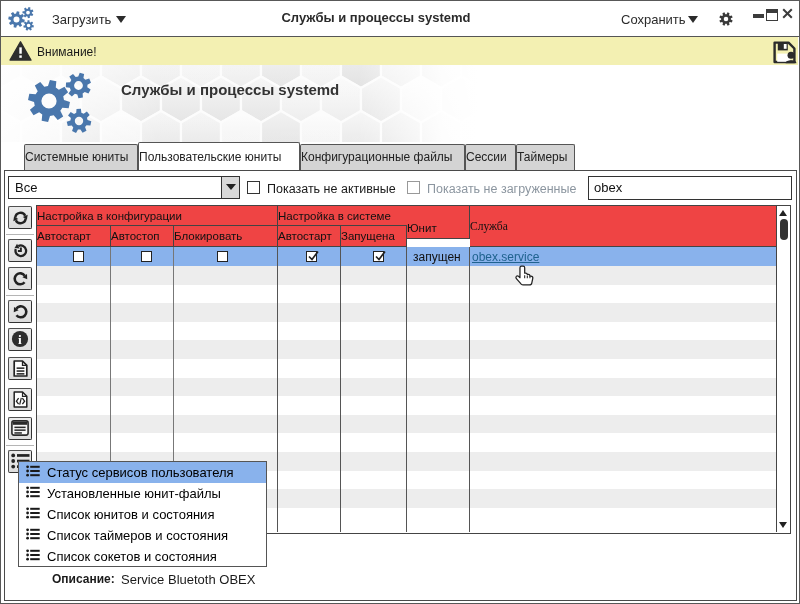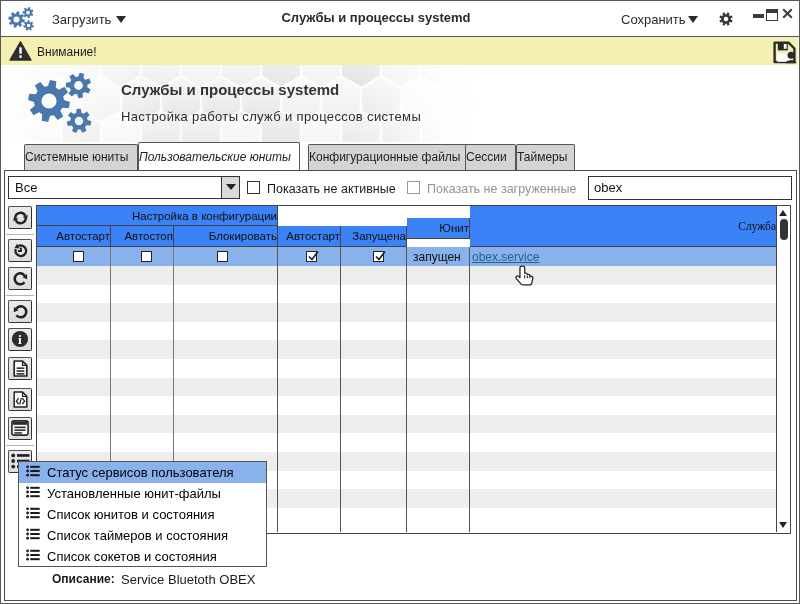--- a/index.html
+++ b/index.html
@@ -12,38 +12,38 @@
 #title{left:0;top:10px;width:752px;text-align:center;font-weight:bold;font-size:13px;color:#2b2b2b;}
 .tbtext{font-size:13px;color:#2b2b2b;}
 
 #ybar{left:1px;top:37px;width:797px;height:28px;background:#f3f0b2;}
 
 #banner{left:1px;top:65px;width:796px;height:78px;background:#fff;overflow:hidden;}
 #btitle{left:120px;top:16px;font-size:15px;font-weight:bold;color:#333;}
 #bsub{left:120px;top:44px;font-size:13px;letter-spacing:0.35px;color:#2e2e2e;}
 
 .tab{top:144px;height:26px;background:#d4d4d4;border:1px solid #555;border-bottom:none;border-radius:2px 2px 0 0;font-size:12px;color:#222;line-height:25px;white-space:nowrap;overflow:hidden;}
-#tab2{top:142px;height:28px;background:#fff;z-index:5;line-height:28px;font-style:italic;}
+#tab2{top:142px;height:28px;background:#fff;z-index:5;line-height:28px;}
 
 #pane{left:4px;top:170px;width:793px;height:431px;border:1px solid #4a4a4a;background:#fff;}
 
 #combo{left:8px;top:176px;width:232px;height:23px;border:1px solid #333;background:#fff;font-size:13px;color:#111;line-height:21px;padding-left:6px;}
 #comboarr{left:221px;top:177px;width:18px;height:21px;background:#d9d9d9;border-left:1px solid #333;}
 .cb{width:13px;height:13px;border:1px solid #333;background:#fff;}
 #cb1{left:247px;top:181px;}
 #cb2{left:407px;top:181px;border-color:#999;}
 #cbl1{left:267px;top:182px;font-size:12.5px;color:#1a1a1a;text-align:right;}
 #cbl2{left:427px;top:182px;font-size:12.5px;color:#8c96a0;}
 #searchbox{left:588px;top:176px;width:204px;height:24px;border:1px solid #333;background:#fff;font-size:13px;color:#111;line-height:22px;padding-left:5px;}
 
 .tbtn{left:8px;width:24px;height:23px;background:linear-gradient(#ebebeb,#dcdcdc);border:1px solid #4f4f4f;border-right-color:#333;border-bottom-color:#333;border-radius:2px;display:flex;align-items:center;justify-content:center;}
 .tsep{left:6px;width:28px;height:1px;background:#b5b5b5;}
 
 #tbl{left:36px;top:205px;width:755px;height:329px;border:1px solid #444;background:#fff;}
-.hcell{background:#3b82f6;border-right:1px solid #444;border-bottom:1px solid #444;font-size:11.5px;color:#111;text-align:right;overflow:hidden;white-space:nowrap;}
+.hcell{background:#ef4444;border-right:1px solid #444;border-bottom:1px solid #444;font-size:11.5px;color:#111;text-align:left;overflow:hidden;white-space:nowrap;}
 .vline{width:1px;background:#555;top:41px;}
 .row{left:0;width:739px;height:18.6px;}
 .gray{background:#ededed;}
 .blue{background:#89b2ec;}
 
 #sbar{left:739px;top:0px;width:14px;height:326px;background:#fff;border-left:1px solid #444;}
 #sthumb{left:2.5px;top:13px;width:8px;height:21px;background:#333;border-radius:4px;}
 
 #menu{left:18px;top:461px;width:249px;height:106px;background:#fff;border:1px solid #555;z-index:20;}
 .mitem{height:21px;display:flex;align-items:center;font-size:13px;color:#000000;}
@@ -163,26 +163,25 @@
           <stop offset="0.6" stop-color="#fff" stop-opacity="1"></stop>
         </linearGradient>
       </defs>
 </svg>
 <div class="abs" style="left:25px;top:7px;"><svg width="66" height="62" viewBox="0 0 66 62">
         <path d="M43.98,29.90 L42.68,36.34 L36.39,35.75 L34.29,38.87 L37.20,44.47 L31.72,48.10 L27.70,43.25 L24.00,43.97 L22.10,49.98 L15.66,48.68 L16.25,42.39 L13.13,40.29 L7.53,43.20 L3.90,37.72 L8.75,33.70 L8.03,30.00 L2.02,28.10 L3.32,21.66 L9.61,22.25 L11.71,19.13 L8.80,13.53 L14.28,9.90 L18.30,14.75 L22.00,14.03 L23.90,8.02 L30.34,9.32 L29.75,15.61 L32.87,17.71 L38.47,14.80 L42.10,20.28 L37.25,24.30 L37.97,28.00 Z M30.60,29.00 A7.6,7.6 0 1,0 15.40,29.00 A7.6,7.6 0 1,0 30.60,29.00 Z" fill="#4a77ac" fill-rule="evenodd"></path>
         <path d="M64.65,17.53 L62.46,21.54 L58.74,19.99 L56.64,21.49 L56.92,25.51 L52.42,26.30 L51.32,22.42 L48.84,21.72 L45.87,24.45 L42.44,21.42 L44.79,18.14 L43.79,15.76 L39.81,15.14 L40.04,10.57 L44.07,10.36 L45.30,8.10 L43.30,4.60 L47.02,1.93 L49.70,4.95 L52.23,4.50 L53.73,0.76 L58.13,2.00 L57.44,5.98 L59.37,7.68 L63.23,6.52 L65.00,10.73 L61.46,12.67 L61.33,15.24 Z M56.90,13.50 A4.4,4.4 0 1,0 48.10,13.50 A4.4,4.4 0 1,0 56.90,13.50 Z" fill="#4a77ac" fill-rule="evenodd"></path>
         <path d="M65.30,49.25 L64.42,53.56 L60.53,53.16 L59.04,55.12 L60.47,58.77 L56.56,60.77 L54.44,57.48 L51.98,57.54 L50.02,60.93 L46.02,59.12 L47.27,55.41 L45.69,53.52 L41.81,54.11 L40.73,49.85 L44.41,48.52 L44.90,46.10 L42.03,43.44 L44.68,39.94 L48.03,41.98 L50.22,40.86 L50.51,36.95 L54.90,36.85 L55.38,40.74 L57.63,41.75 L60.86,39.54 L63.69,42.91 L60.95,45.71 L61.55,48.10 Z M57.20,49.00 A4.2,4.2 0 1,0 48.80,49.00 A4.2,4.2 0 1,0 57.20,49.00 Z" fill="#4a77ac" fill-rule="evenodd"></path>
       </svg></div>
 <div class="abs" id="btitle">Службы и процессы systemd</div>
-<div class="abs" id="bsub">Настройка работы служб и процессов системы</div>
 </div>
 
 <div class="abs tab" style="left:24px;width:114px;">Системные юниты</div>
 <div class="abs tab" id="tab2" style="left:138px;width:162px;">Пользовательские юниты</div>
-<div class="abs tab" style="left:300px;width:165px;margin-left:8px;">Конфигурационные файлы</div>
+<div class="abs tab" style="left:300px;width:165px;">Конфигурационные файлы</div>
 <div class="abs tab" style="left:465px;width:51px;">Сессии</div>
 <div class="abs tab" style="left:516px;width:59px;">Таймеры</div>
 <div class="abs" id="pane"></div>
 
 <div class="abs" id="combo">Все</div>
 <div class="abs" id="comboarr">
     <div style="margin:7px auto 0;width:0;height:0;border-left:5px solid transparent;border-right:5px solid transparent;border-top:6px solid #222;"></div>
   </div>
 <div class="abs cb" id="cb1"></div>
 <div class="abs" id="cbl1">Показать не активные</div>
@@ -258,20 +257,21 @@
       <circle cx="2.2" cy="13.6" r="1.9" fill="#222"></circle>
       <rect x="6" y="12.3" width="12.5" height="2.7" fill="#222"></rect>
     </svg>
   </div>
 <div class="abs tsep" style="top:234px;"></div>
 <div class="abs tsep" style="top:294.5px;"></div>
 <div class="abs tsep" style="top:444.5px;"></div>
 
 <div class="abs" id="tbl">
   <div class="abs hcell" style="left:0;top:0;width:241px;height:20px;line-height:20px;">Настройка в конфигурации</div>
+  <div class="abs hcell" style="left:241px;top:0;width:192px;height:20px;line-height:20px;">Настройка в системе</div>
   <div class="abs hcell" style="left:433px;top:0;width:306px;height:41px;line-height:41px;border-right:none;font-family:Liberation Serif, serif;">Служба</div>
   <div class="abs hcell" style="left:0;top:20px;width:74px;height:21px;line-height:20px;">Автостарт</div>
   <div class="abs hcell" style="left:74px;top:20px;width:63px;height:21px;line-height:20px;">Автостоп</div>
   <div class="abs hcell" style="left:137px;top:20px;width:104px;height:21px;line-height:20px;">Блокировать</div>
   <div class="abs hcell" style="left:241px;top:20px;width:63px;height:21px;line-height:20px;">Автостарт</div>
   <div class="abs hcell" style="left:304px;top:20px;width:66px;height:21px;line-height:20px;">Запущена</div>
   <div class="abs hcell" style="left:370px;top:12px;width:63px;height:21px;line-height:20px;">Юнит</div>
   <div class="abs row gray" style="top:60.0px;"></div>
 <div class="abs row " style="top:78.6px;"></div>
 <div class="abs row gray" style="top:97.2px;"></div>

